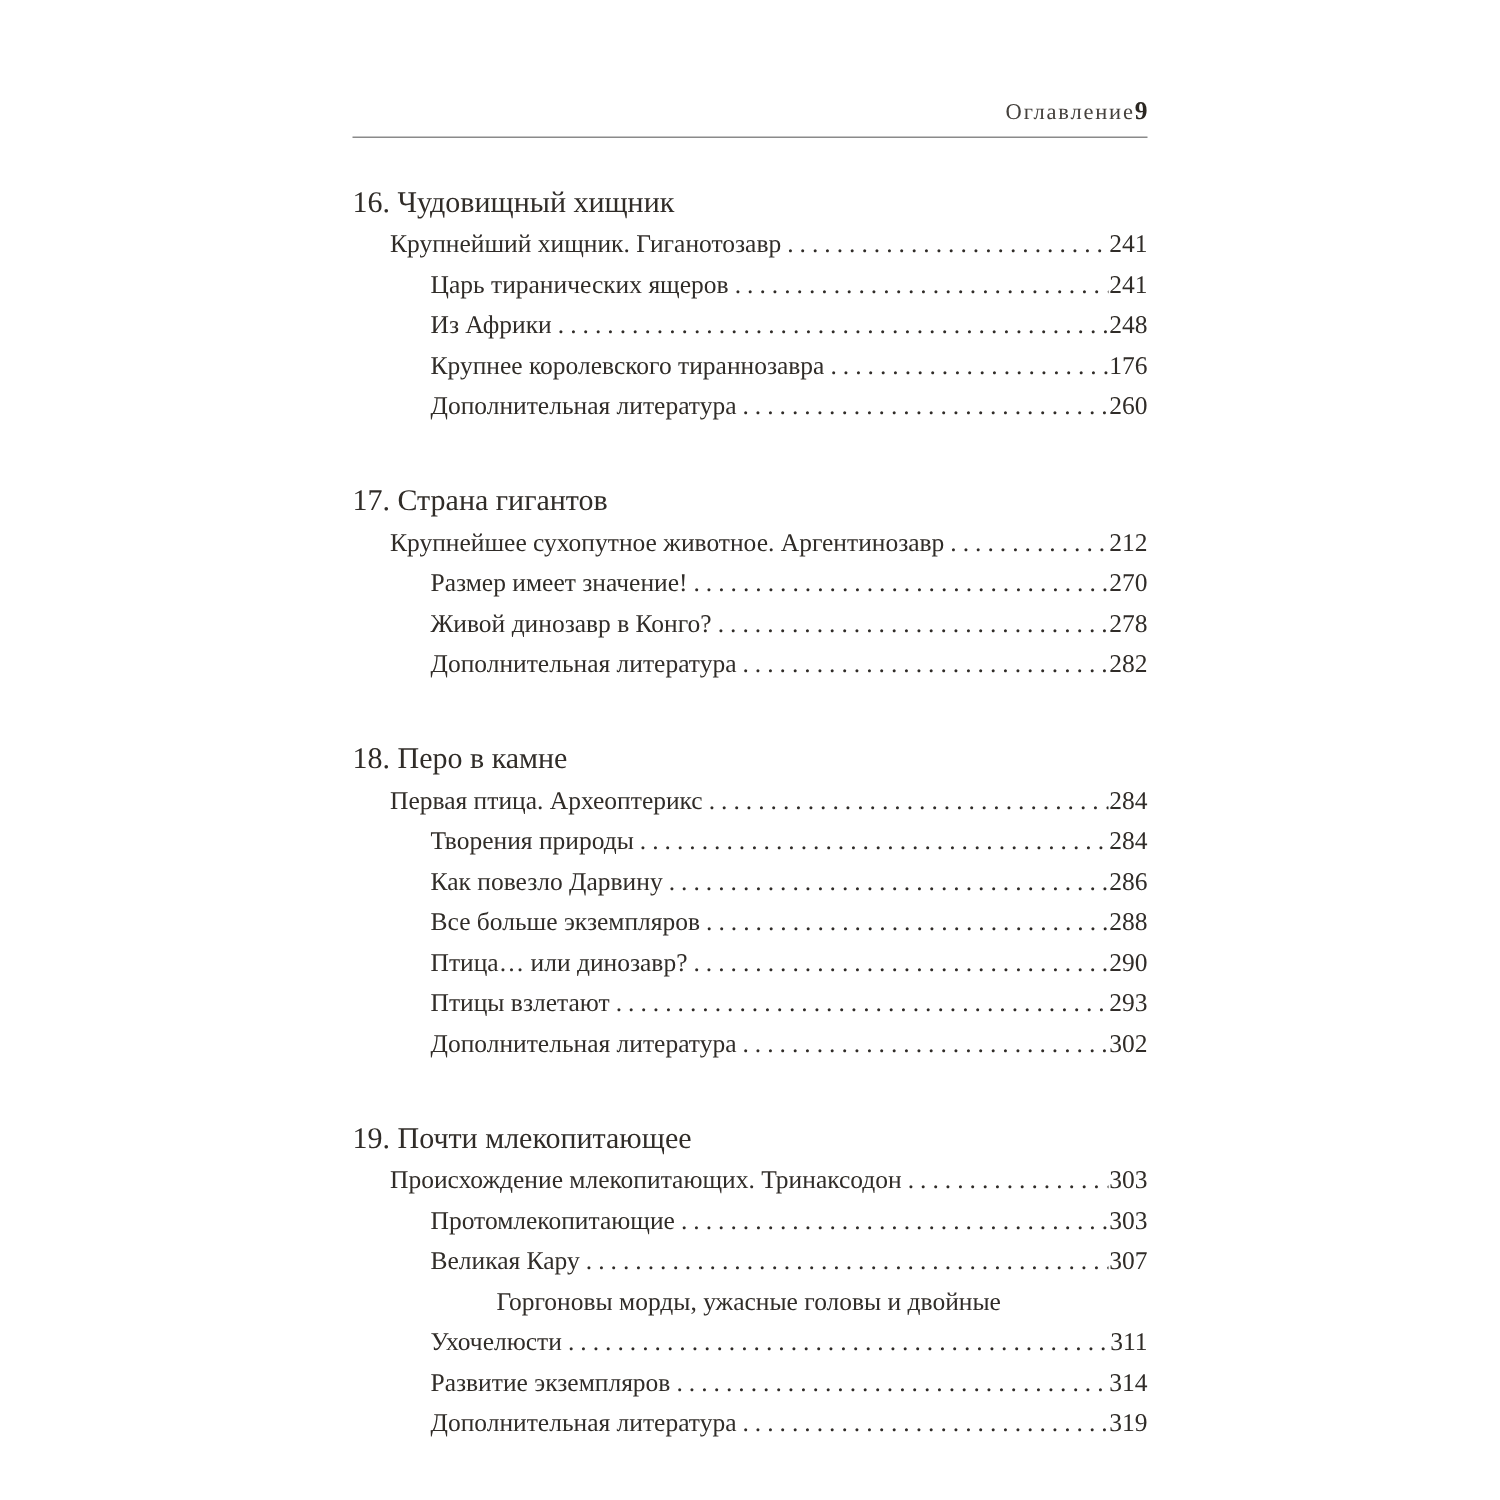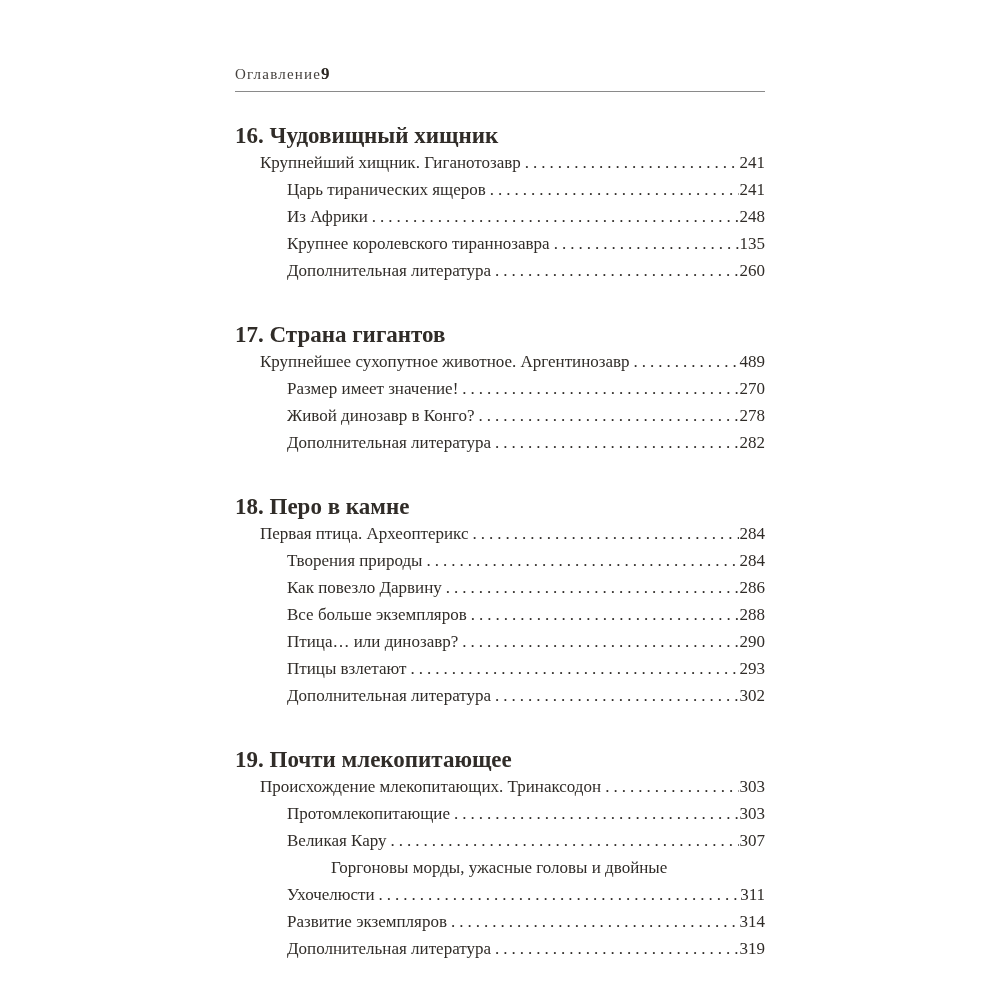--- a/index.html
+++ b/index.html
@@ -14,41 +14,41 @@
     font-family: "Liberation Serif", "DejaVu Serif", serif;
     color: #302c28;
   }
   .page {
     width: 530px;
     margin: 0 auto;
     padding-top: 64px;
   }
   .running-head {
     display: flex;
-    justify-content: flex-start;
+    justify-content: flex-end;
     align-items: baseline;
     border-bottom: 1px solid #8a8a8a;
     padding-bottom: 7px;
   }
   .running-head .head-title {
     font-size: 15px;
     letter-spacing: 1.2px;
     color: #45413d;
   }
   .running-head .head-page {
     font-size: 17px;
     font-weight: bold;
     color: #2b2722;
   }
   .toc {
     margin-top: 30px;
   }
   .chapter {
-    font-size: 23px;
-    font-weight: bold;
+    font-size: 20px;
+    font-weight: normal;
     line-height: 27px;
     margin: 37px 0 0 0;
   }
   .toc-section:first-child .chapter {
     margin-top: 0;
   }
   .entry {
     font-size: 17px;
     line-height: 27px;
   }
@@ -111,38 +111,38 @@
           <div class="entry-main">
             <span class="entry-title">Из Африки</span>
             <span class="dots"></span>
             <span class="pagenum">248</span>
           </div>
         </div>
         <div class="entry level2">
           <div class="entry-main">
             <span class="entry-title">Крупнее королевского тираннозавра</span>
             <span class="dots"></span>
-            <span class="pagenum">135</span>
+            <span class="pagenum">176</span>
           </div>
         </div>
         <div class="entry level2">
           <div class="entry-main">
             <span class="entry-title">Дополнительная литература</span>
             <span class="dots"></span>
             <span class="pagenum">260</span>
           </div>
         </div>
       </section>
       <section class="toc-section">
         <h2 class="chapter">17. Страна гигантов</h2>
         <div class="entry level1">
           <div class="entry-main">
             <span class="entry-title">Крупнейшее сухопутное животное. Аргентинозавр</span>
             <span class="dots"></span>
-            <span class="pagenum">489</span>
+            <span class="pagenum">212</span>
           </div>
         </div>
         <div class="entry level2">
           <div class="entry-main">
             <span class="entry-title">Размер имеет значение!</span>
             <span class="dots"></span>
             <span class="pagenum">270</span>
           </div>
         </div>
         <div class="entry level2">

